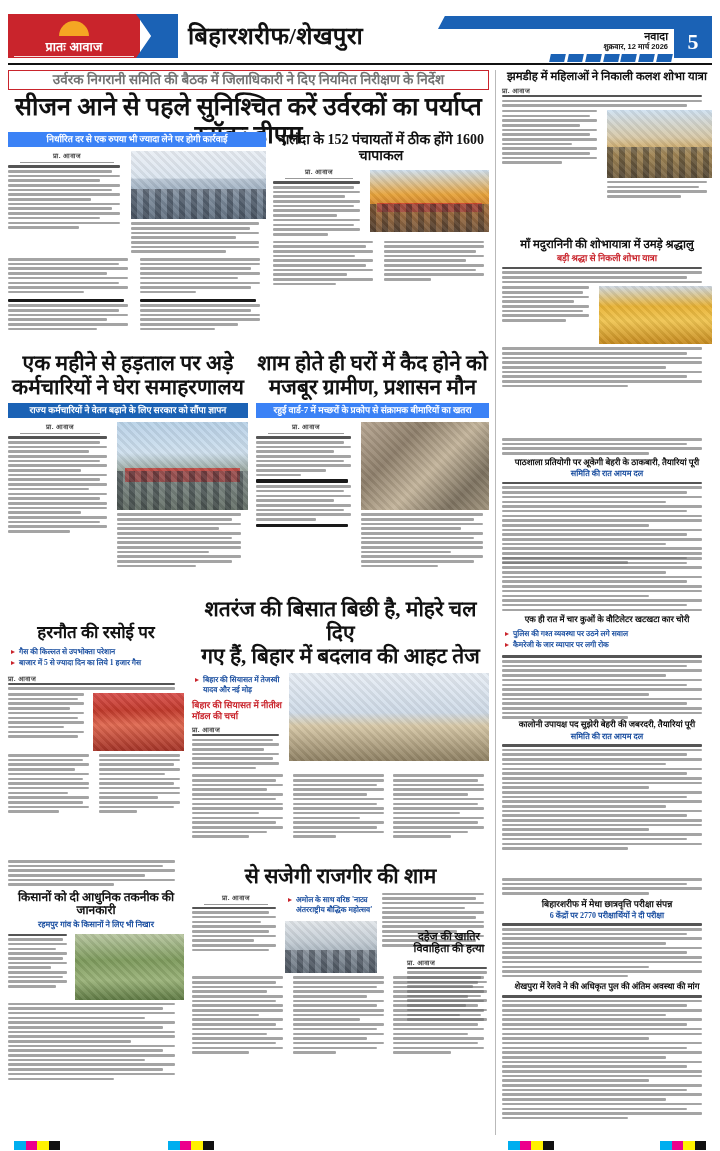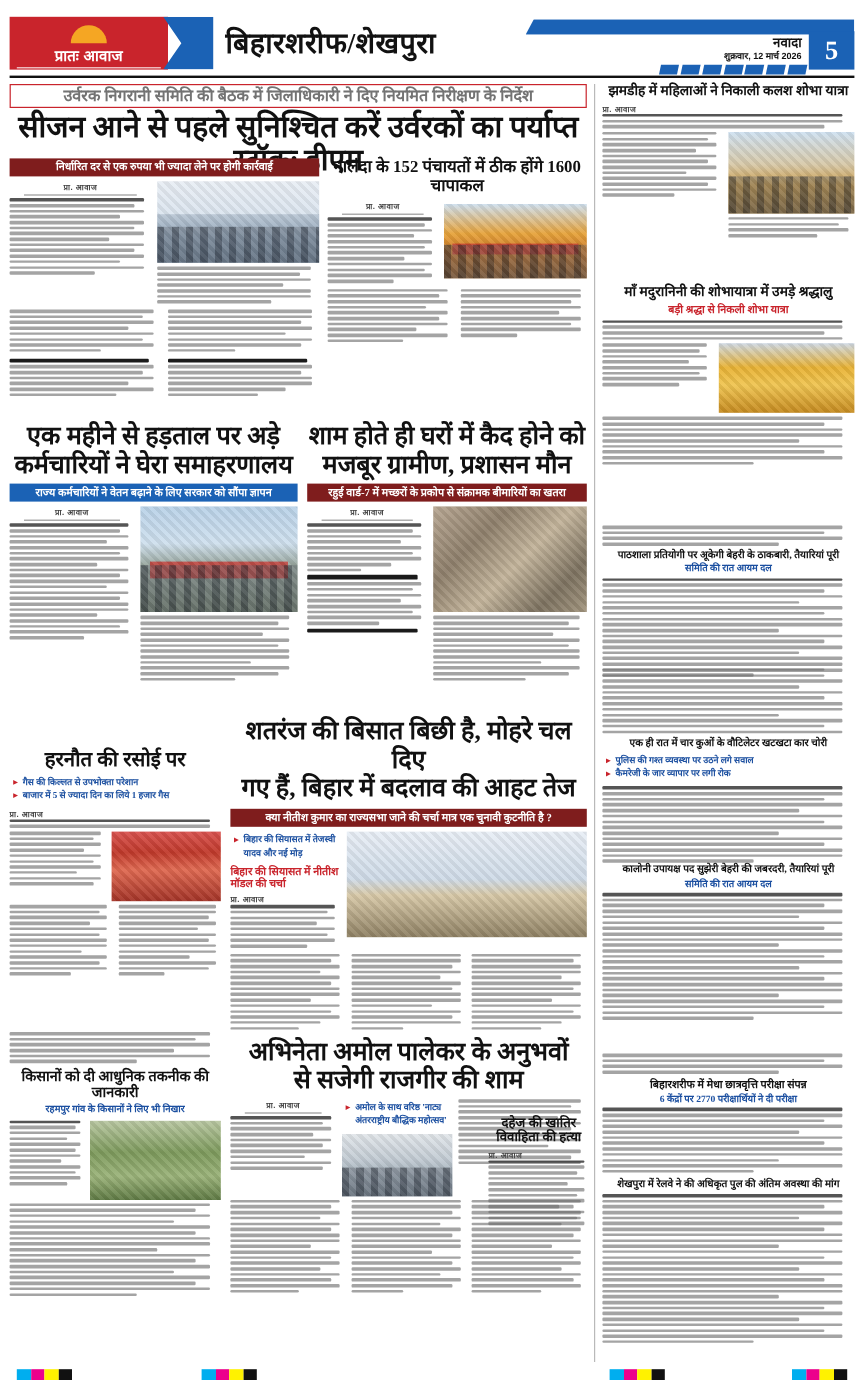--- a/index.html
+++ b/index.html
@@ -81,21 +81,21 @@
   .h-xl { font-size:25px; }
   .h-lg { font-size:21px; }
   .h-md { font-size:17px; }
   .h-sm { font-size:14px; }
   .h-xs { font-size:11.5px; }
   .strap {
     color:#fff; text-align:center; font-weight:bold;
     font-size:9px; padding:2px 3px; line-height:1.25;
     font-family:"Liberation Serif", serif;
   }
-  .strap-red { background:#7f1d1d; }
+  .strap-red { background:#3b82f6; }
   .strap-blue { background:#1b62b5; }
   .subhead-red {
     color:#c9242c; font-weight:bold; text-align:center; font-size:9px;
     font-family:"Liberation Serif", serif; line-height:1.2;
   }
   .subhead-blue {
     color:#1b4fa0; font-weight:bold; text-align:center; font-size:8px;
     font-family:"Liberation Serif", serif; line-height:1.2;
   }
 
@@ -732,21 +732,20 @@
             <div class="tline s95"></div>
             <div class="tline s88"></div>
             <div class="tline s45"></div>
           </div>
       </div>
     </div>
 
     <div class="zone" style="left:184px; top:528px; width:297px;">
       <div class="headline h-lg">शतरंज की बिसात बिछी है, मोहरे चल दिए</div>
       <div class="headline h-lg">गए हैं, बिहार में बदलाव की आहट तेज</div>
-      <div class="strap strap-red" style="margin-top:5px;">क्या नीतीश कुमार का राज्यसभा जाने की चर्चा मात्र एक चुनावी कुटनीति है ?</div>
       <div style="display:flex; gap:5px; margin-top:4px;">
         <div style="width:92px;">
           <ul class="bullets" style="border:none;">
             <li>बिहार की सियासत में तेजस्वी यादव और नई मोड़</li>
           </ul>
           <div class="subhead-red" style="text-align:left; margin-top:2px;">बिहार की सियासत में नीतीश मॉडल की चर्चा</div>
           <div class="byline" style="text-align:left; margin-top:3px;">प्रा. आवाज</div>
           <div class="tline s95 dark"></div>
             <div class="tline s88"></div>
             <div class="tline s95"></div>
@@ -808,21 +807,20 @@
             <div class="tline s95"></div>
             <div class="tline s88"></div>
             <div class="tline s95"></div>
             <div class="tline s78"></div>
             <div class="tline s60"></div>
           </div>
       </div>
     </div>
 
     <div class="zone" style="left:184px; top:795px; width:297px;">
-      <div class="headline h-lg">अभिनेता अमोल पालेकर के अनुभवों</div>
       <div class="headline h-lg">से सजेगी राजगीर की शाम</div>
       <div style="display:flex; gap:5px; margin-top:4px;">
         <div style="width:88px;">
           <div class="byline">प्रा. आवाज</div>
           <div class="byline-rule"></div>
           <div class="tline s95 dark"></div>
             <div class="tline s88"></div>
             <div class="tline s95"></div>
           <div class="tline s78"></div>
             <div class="tline s95"></div>

